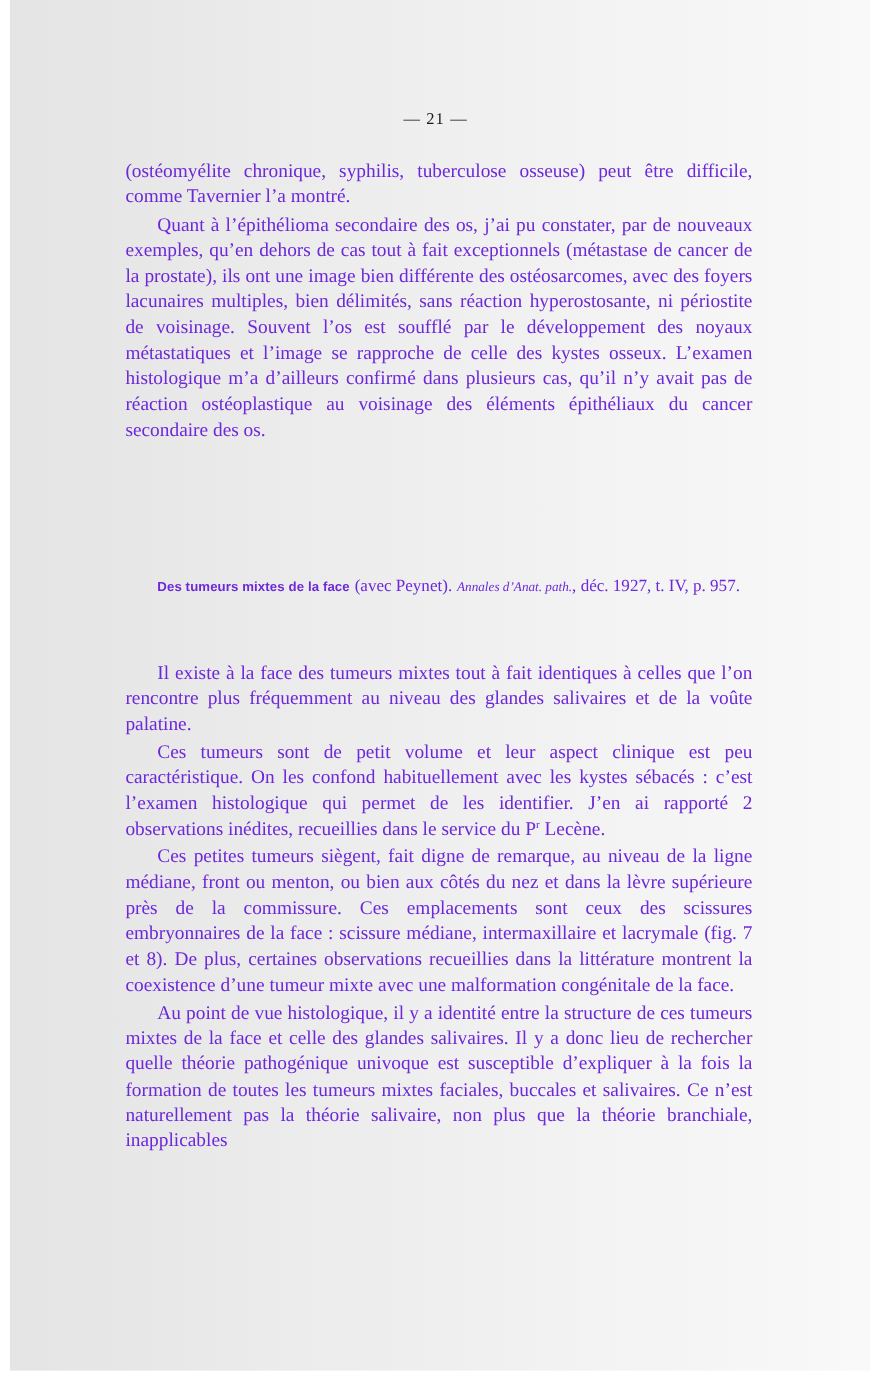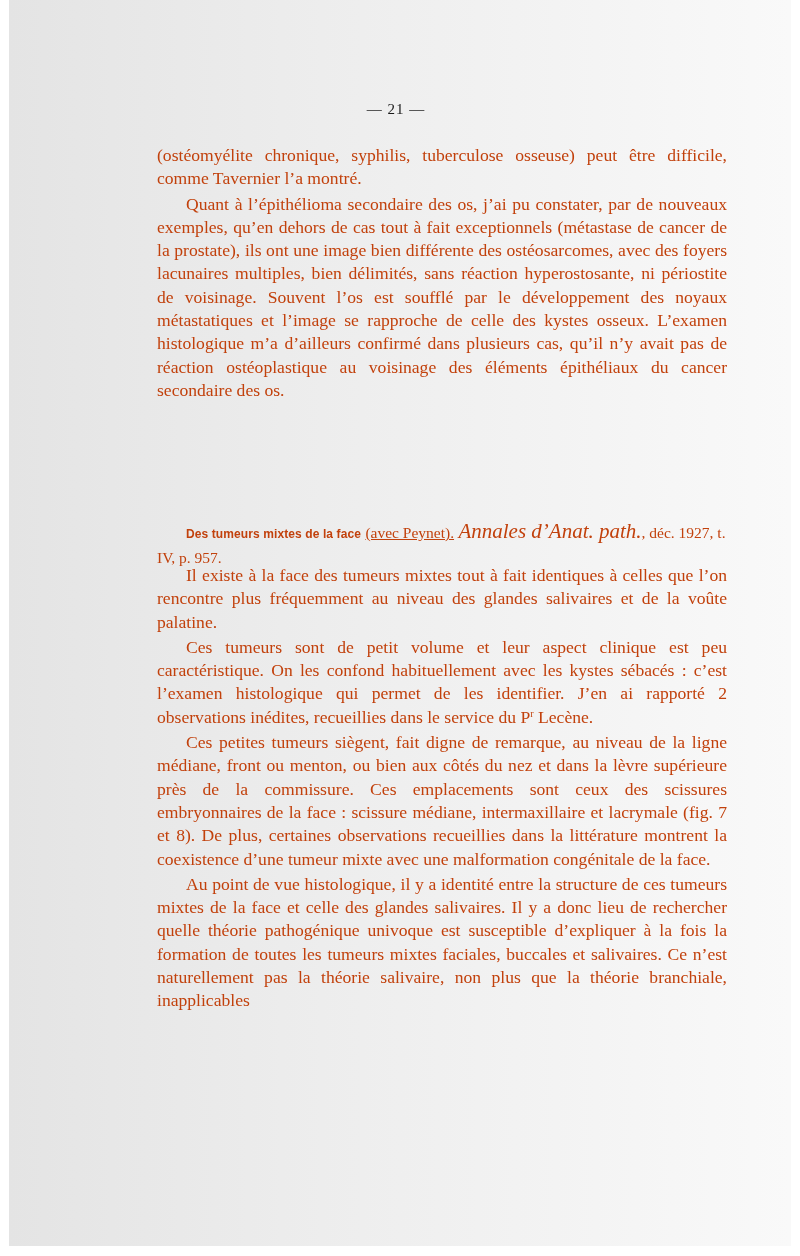--- a/index.html
+++ b/index.html
@@ -32,50 +32,48 @@
       color: #1a1a1a;
       letter-spacing: 1px;
     }
     .text-block {
       position: absolute;
       left: 114px;
       width: 570px;
       font-family: "Liberation Serif", "DejaVu Serif", serif;
       font-size: 17.6px;
       line-height: 23.3px;
-      color: #c2410c;
+      color: #6d28d9;
       text-align: justify;
-      margin-left: 43px;
     }
     .text-block p {
       margin: 0;
       text-indent: 29px;
     }
     .text-block p.noindent {
       text-indent: 0;
     }
     .text-block p + p {
       margin-top: 2px;
     }
     .block-1 { top: 144px; }
     .block-2 { top: 520px; }
-    .block-3 { top: 564px; }
+    .block-3 { top: 600px; }
     .heading-title {
       font-family: "Liberation Sans", "DejaVu Sans", sans-serif;
       font-weight: bold;
       font-size: 12px;
       letter-spacing: 0.1px;
     }
     .heading-coauthor {
       font-size: 15.5px;
-      text-decoration: underline;
     }
     .heading-journal {
       font-style: italic;
-      font-size: 21px;
+      font-size: 12px;
     }
     .heading-ref {
       font-size: 15.5px;
     }
     .heading-line {
       text-indent: 29px;
       text-align: left;
       line-height: 23px;
     }
     sup {

